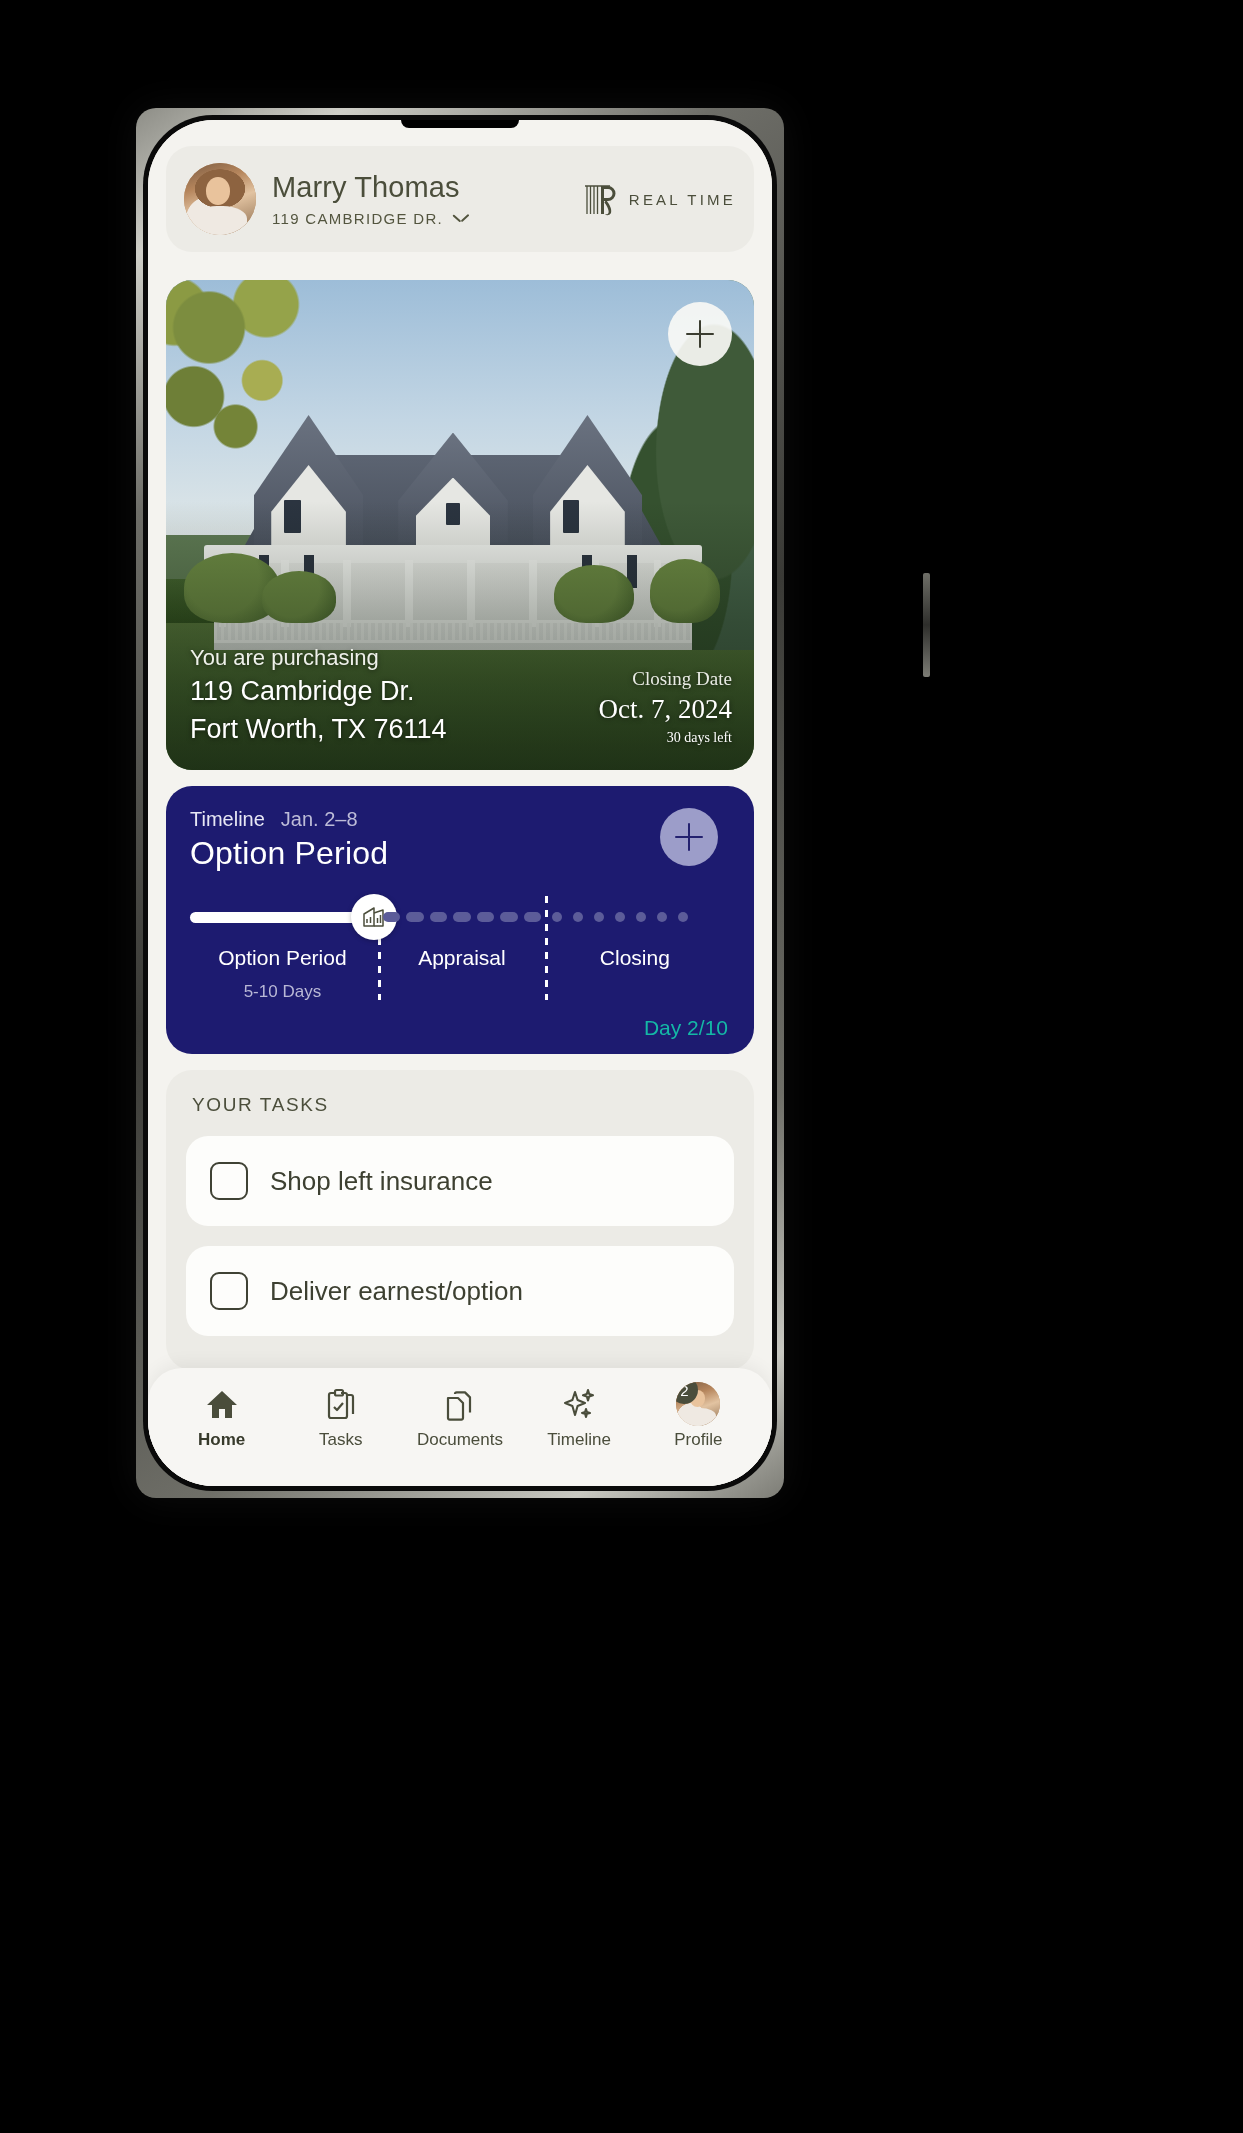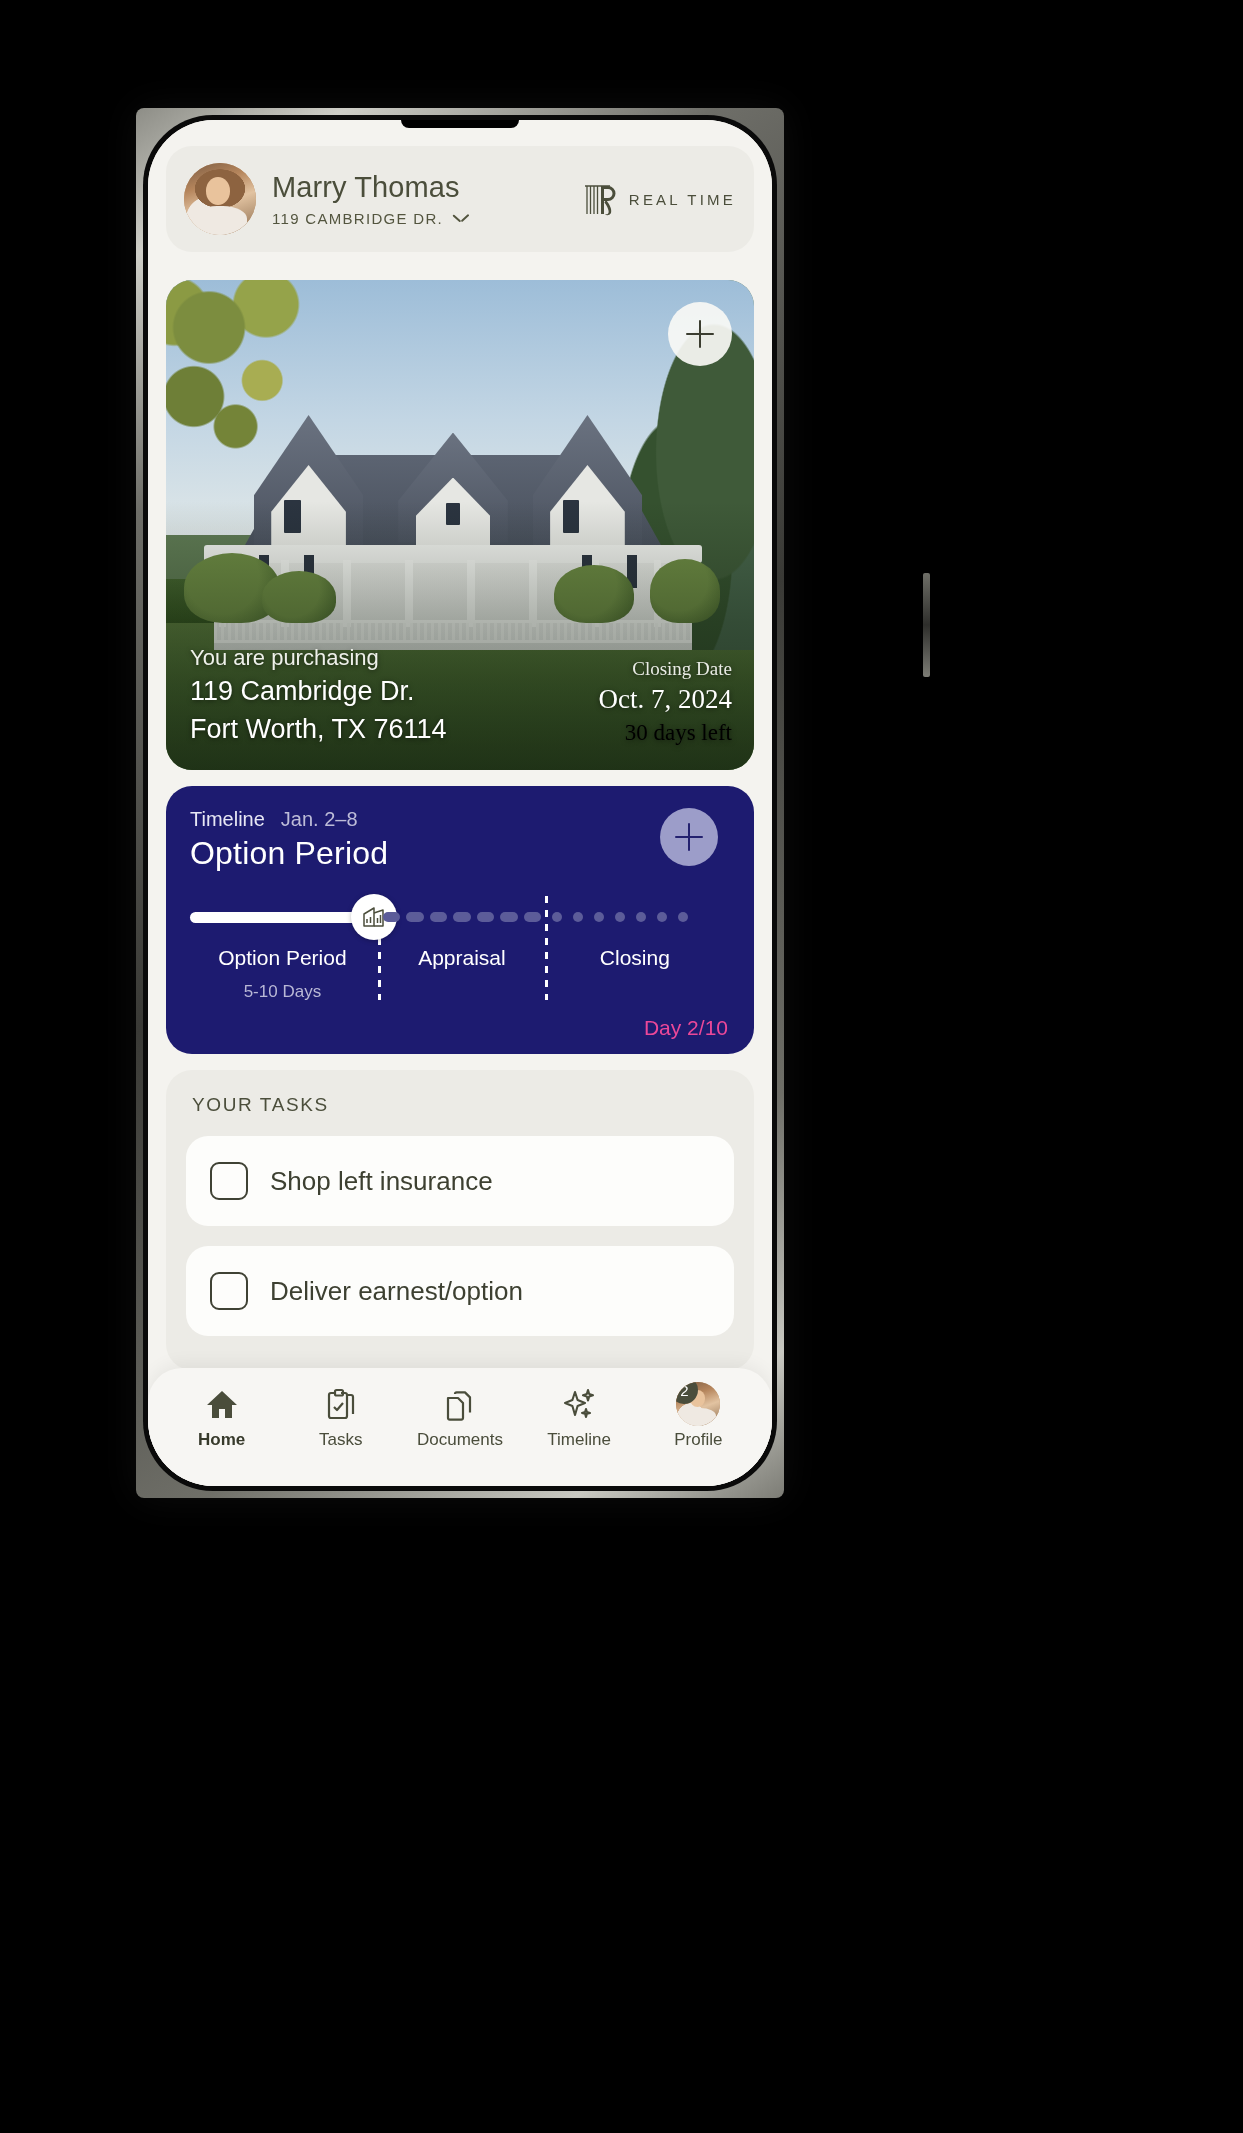--- a/index.html
+++ b/index.html
@@ -10,21 +10,21 @@
     overflow: hidden;
   }
 
   
   #stage { position: relative; width: 1243px; height: 2133px; background: #000; }
 
   .device {
     position: absolute;
     left: 136px; top: 108px;
     width: 648px; height: 1390px;
-    border-radius: 8px;
+    border-radius: 20px;
     background: linear-gradient(145deg,#8d8d86 0%,#cfcfc8 8%,#6e6e68 22%,#3a3a36 50%,#6f6f68 78%,#c9c9c2 92%,#7c7c75 100%);
     padding: 7px;
     box-shadow: 0 0 40px rgba(255,255,255,0.05);
   }
   .device-inner {
     width: 100%; height: 100%;
     border-radius: 70px;
     background: #0a0a0a;
     padding: 5px;
   }
@@ -220,21 +220,21 @@
   .prop-overlay {
     position:absolute; left: 24px; right: 22px; bottom: 24px;
     display:flex; align-items:flex-end; justify-content:space-between;
     color:#fff; text-shadow: 0 1px 5px rgba(0,0,0,.55);
   }
   .prop-left .ov-label { font-size: 22px; color:#eef0ea; }
   .prop-left .ov-addr { font-size: 27px; line-height: 1.24; margin-top: 4px; }
   .prop-right { text-align: right; font-family: Liberation Serif, serif; }
   .prop-right .ov-label { font-size: 19px; color:#e9ebe5; }
   .prop-right .ov-date { font-size: 27px; margin-top: 4px; }
-  .prop-right .ov-left { font-size: 23px; color:#000000; margin-top: 5px; }
+  .prop-right .ov-left { font-size: 14px; color:#ffffff; margin-top: 5px; }
 
   
   .tl-card {
     margin-top: 16px;
     background: #1d1b70;
     border-radius: 26px;
     padding: 22px 36px 18px 24px;
     position: relative;
     height: 268px;
   }
@@ -277,21 +277,21 @@
   .dash { width: 22px; height: 10px; border-radius: 5px; background:#5c5c99; }
   .dots { display:flex; align-items:center; gap: 11px; height: 30px; }
   .dot { width: 10px; height: 10px; border-radius: 50%; background:#5c5c99; }
 
   .seg-label {
     text-align:center; color:#fff; font-size: 21px; margin-top: 14px;
   }
   .seg-sub { text-align:center; color:#b9b8d6; font-size: 17px; margin-top: 12px; }
   .tl-dayno {
     position:absolute; right: 26px; bottom: 14px;
-    color:#ec4899; font-size: 21px;
+    color:#14b8a6; font-size: 21px;
   }
 
   
   .tasks-card {
     margin-top: 16px;
     background: #ecebe6;
     border-radius: 26px;
     padding: 24px 20px 20px 20px;
     min-height: 300px;
   }

